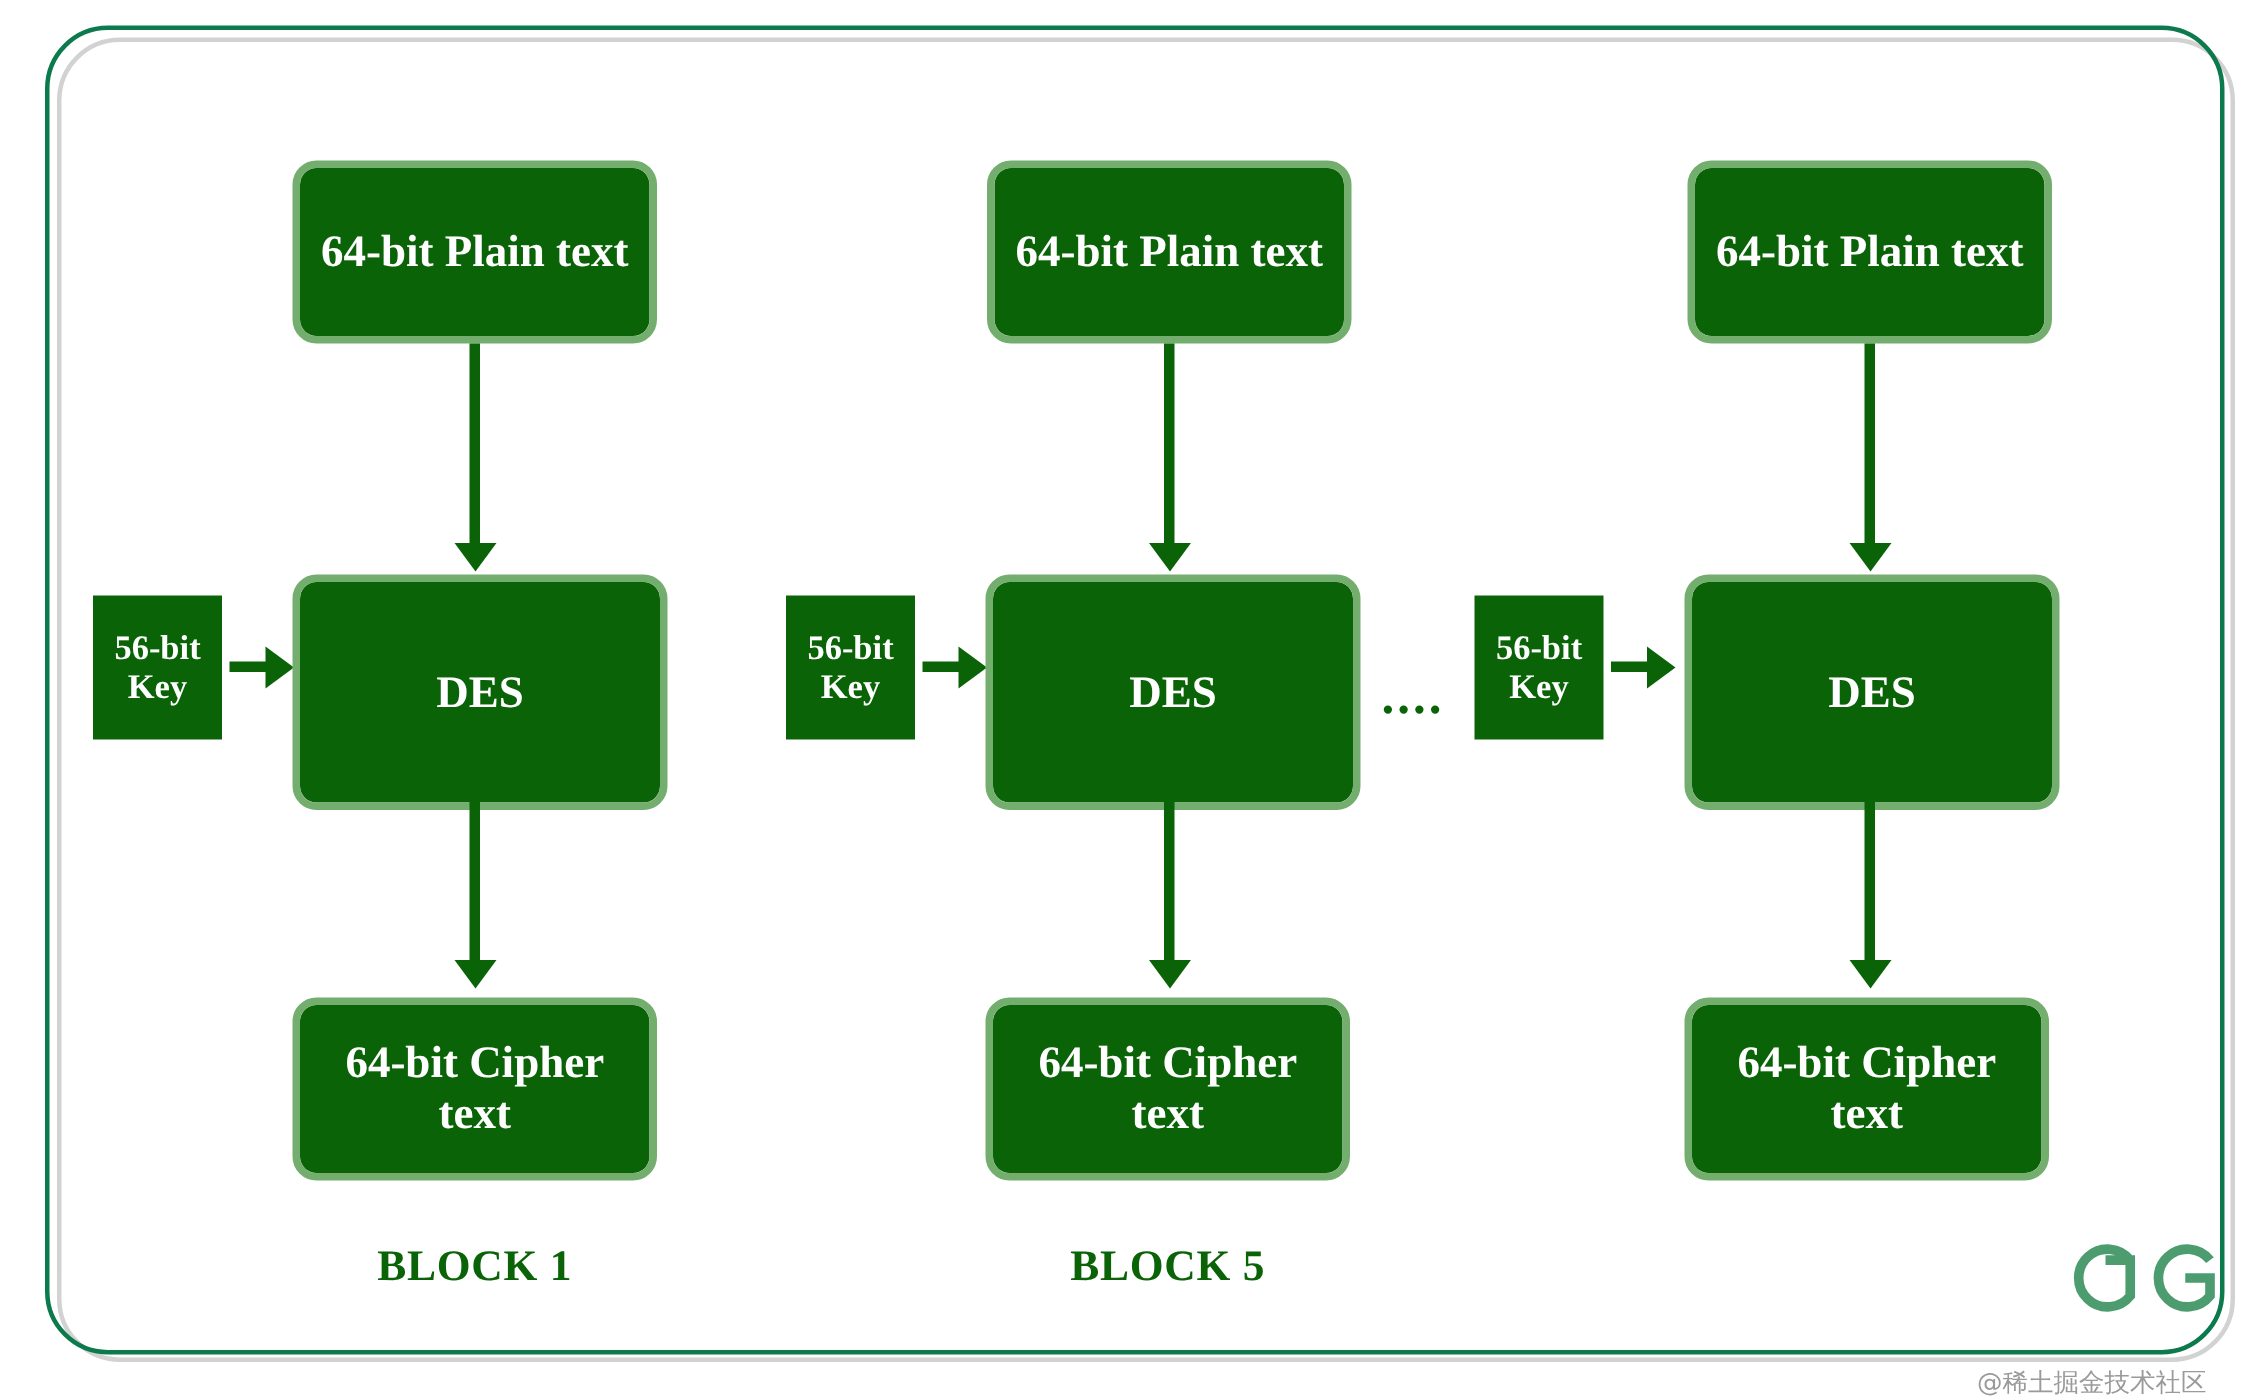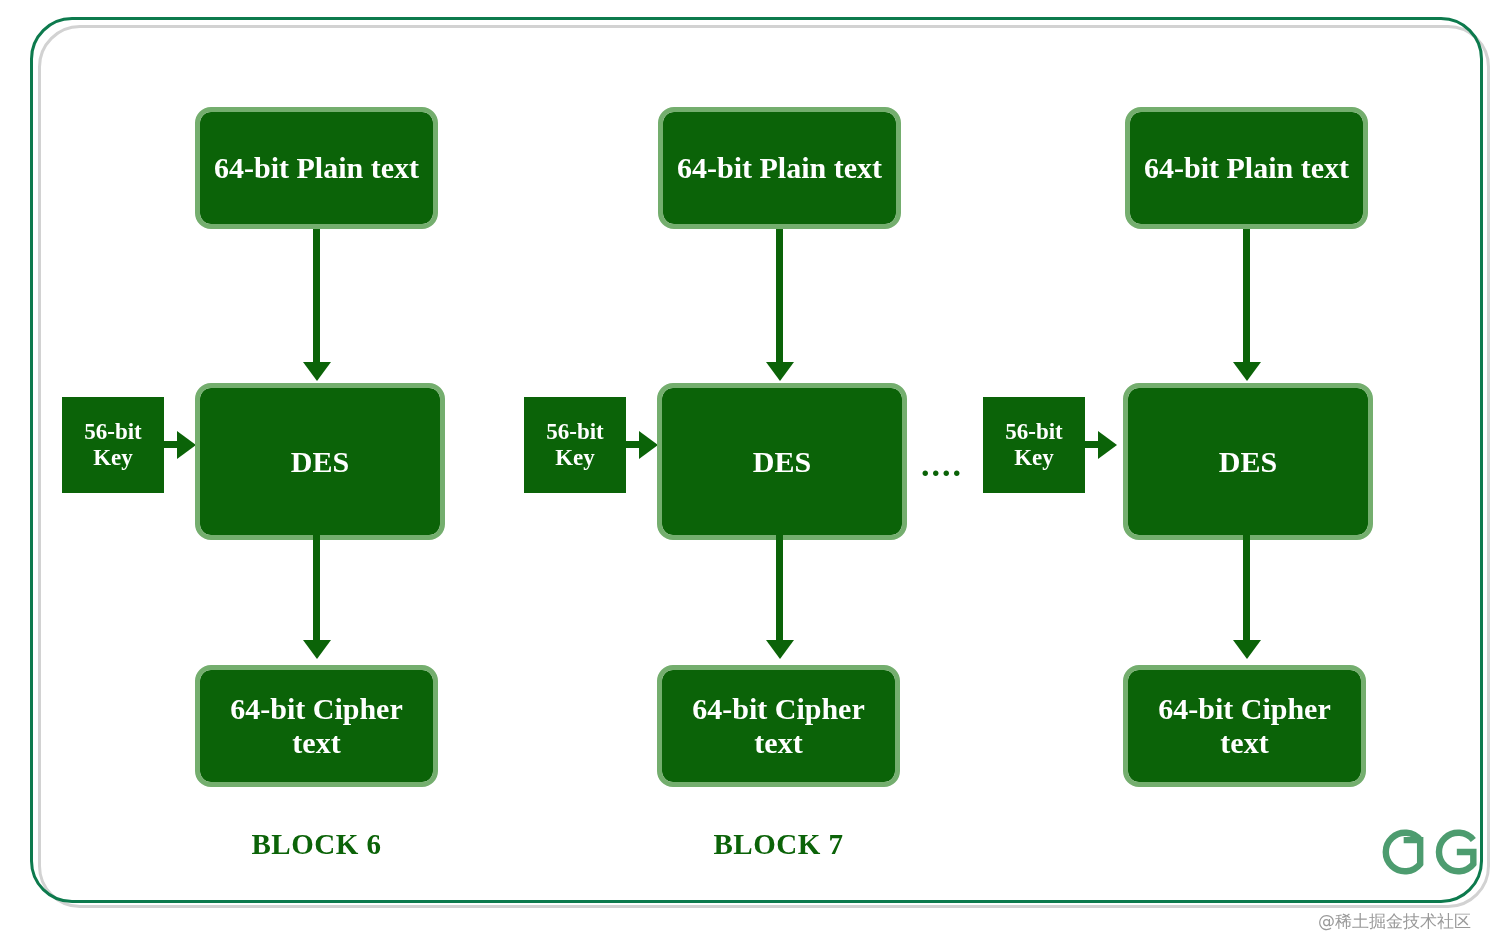--- a/index.html
+++ b/index.html
@@ -72,21 +72,21 @@
     font-size: 30px;
     padding: 0 10px;
   }
   .node.des {
     width: 250px;
     height: 157px;
     font-size: 30px;
   }
   
   .node.key {
-    width: 102px;
+    width: 86px;
     height: 96px;
     font-size: 23px;
     border: 0;
     border-radius: 0;
     padding: 0 4px;
   }
 
   
   .arrow-v {
     position: absolute;
@@ -179,37 +179,37 @@
   <div class="node key" style="left:62px; top:397px;">56-bit Key</div>
 
   <div class="arrow-h" style="left:153px; top:441px; width:26px;"></div>
 
   <div class="node rounded des" style="left:195px; top:383px;">DES</div>
 
   <div class="arrow-v" style="left:313px; top:506px; height:136px;"></div>
 
   <div class="node rounded cipher" style="left:195px; top:665px;">64-bit Cipher text</div>
 
-  <div class="block-label" style="left:195px; top:828px; width:243px;">BLOCK 6</div>
+  <div class="block-label" style="left:195px; top:828px; width:243px;">BLOCK 1</div>
 
   <div class="node rounded plain" style="left:658px; top:107px;">64-bit Plain text</div>
 
   <div class="arrow-v" style="left:776px; top:229px; height:135px;"></div>
 
   <div class="node key" style="left:524px; top:397px;">56-bit Key</div>
 
   <div class="arrow-h" style="left:615px; top:441px; width:26px;"></div>
 
   <div class="node rounded des" style="left:657px; top:383px;">DES</div>
 
   <div class="arrow-v" style="left:776px; top:506px; height:136px;"></div>
 
   <div class="node rounded cipher" style="left:657px; top:665px;">64-bit Cipher text</div>
 
-  <div class="block-label" style="left:657px; top:828px; width:243px;">BLOCK 7</div>
+  <div class="block-label" style="left:657px; top:828px; width:243px;">BLOCK 5</div>
 
   <div class="ellipsis" style="left:921px; top:448px;">....</div>
 
   <div class="node rounded plain" style="left:1125px; top:107px;">64-bit Plain text</div>
 
   <div class="arrow-v" style="left:1243px; top:229px; height:135px;"></div>
 
   <div class="node key" style="left:983px; top:397px;">56-bit Key</div>
 
   <div class="arrow-h" style="left:1074px; top:441px; width:26px;"></div>

